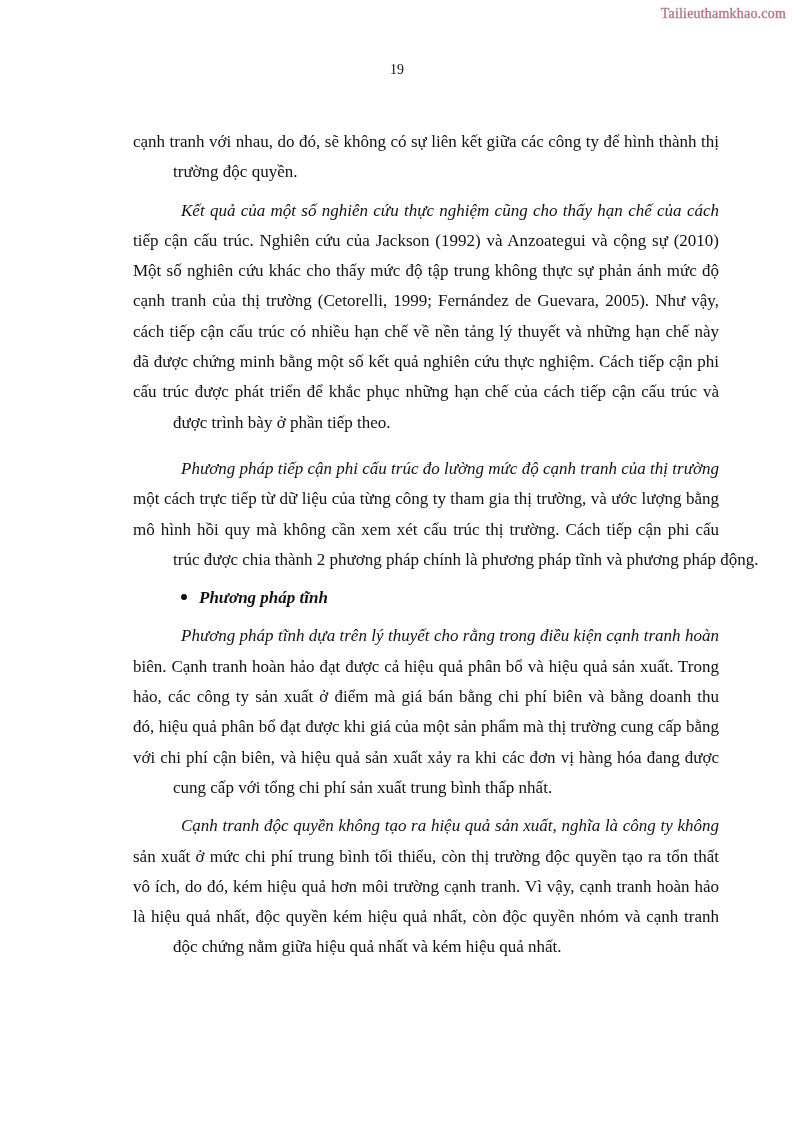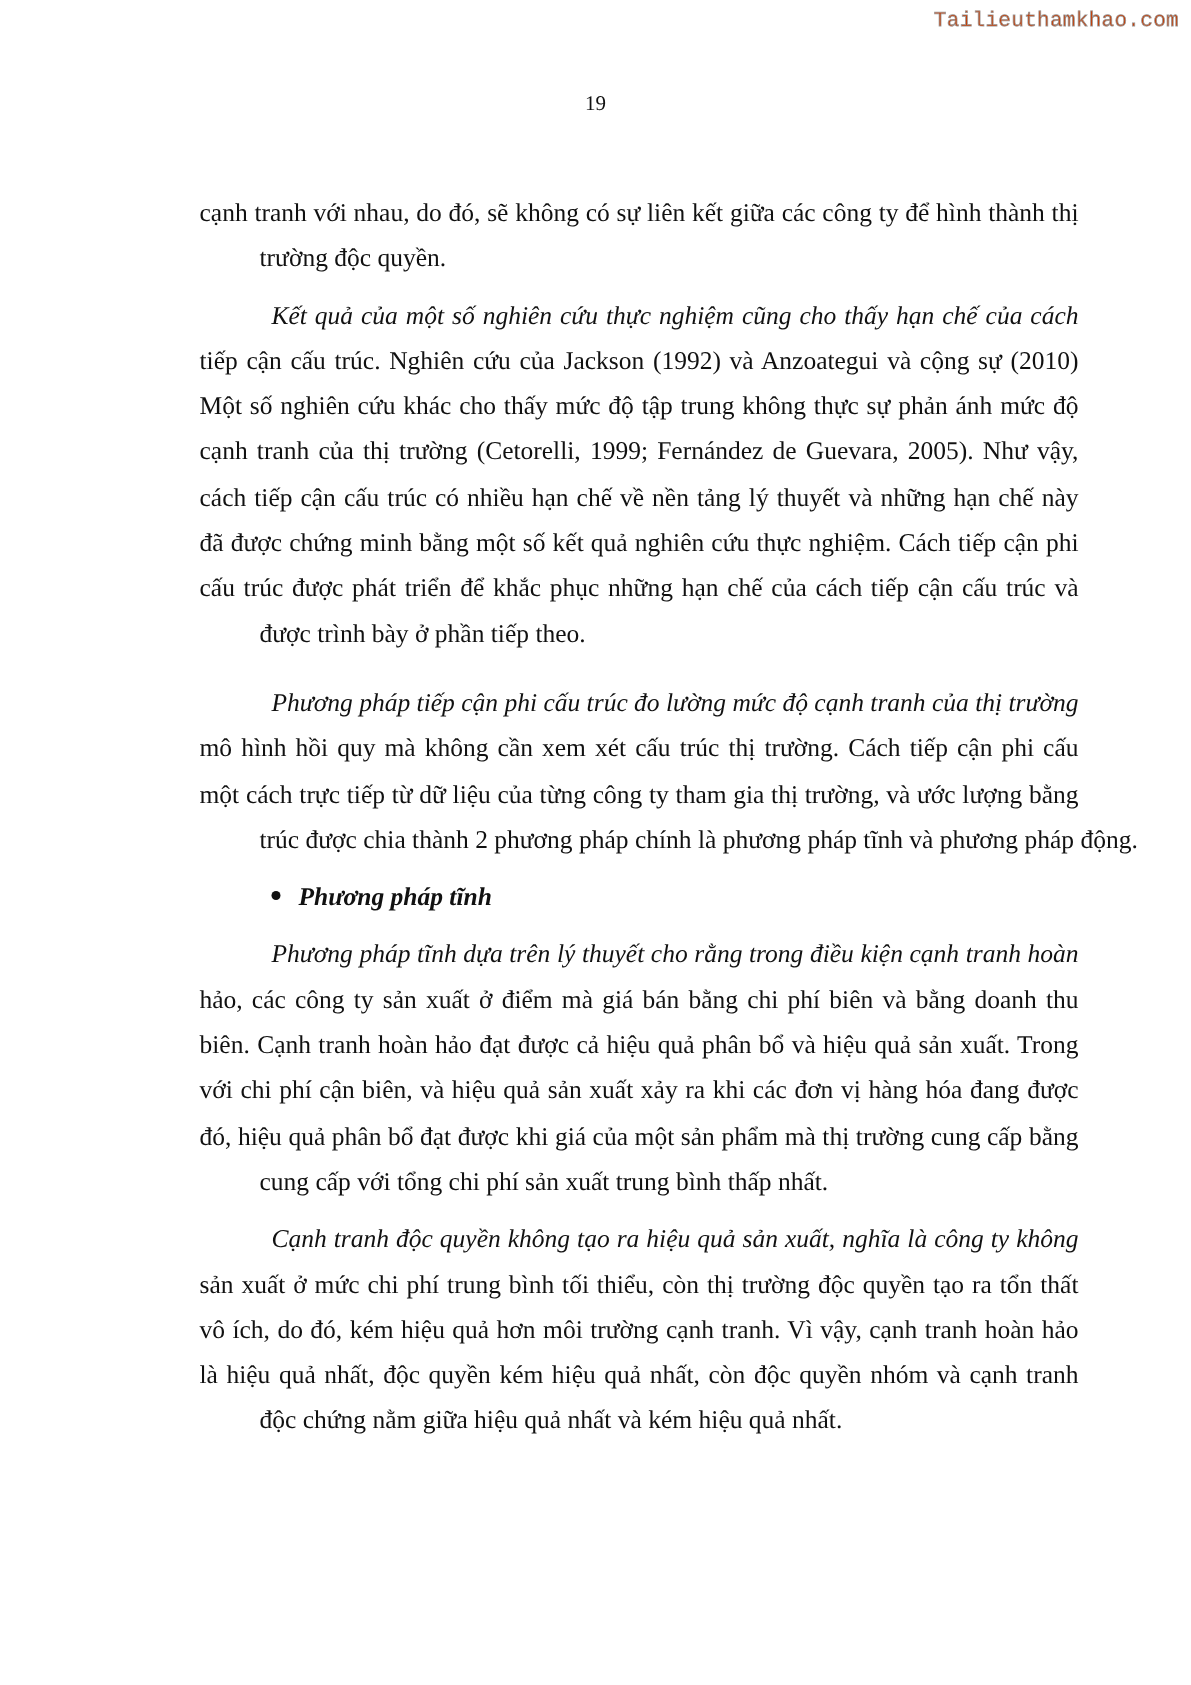--- a/index.html
+++ b/index.html
@@ -1,19 +1,19 @@
 <!DOCTYPE html>
 <html><head>
 <meta charset="utf-8">
 <style>
   html, body { margin: 0; padding: 0; background: #ffffff; }
   body { width: 794px; height: 1123px; position: relative; overflow: hidden;
          font-family: "Liberation Serif", serif; color: #111; }
-  .watermark { position: absolute; top: 6px; right: 8px; font-family: Liberation Mono, monospace;
-               font-size: 14px; color: #c2410c; -webkit-text-stroke: 0.5px #9a9a9a; letter-spacing: 0.2px; text-align: center; }
+  .watermark { position: absolute; top: 6px; right: 8px; font-family: Liberation Serif, serif;
+               font-size: 14px; color: #ec4899; -webkit-text-stroke: 0.5px #9a9a9a; letter-spacing: 0.2px; text-align: center; }
   .page-number { position: absolute; top: 62px; left: 0; width: 794px; text-align: center;
                  font-size: 14px; }
   .content { position: absolute; left: 133px; top: 127px; width: 586px; }
   .line { height: 30.3px; line-height: 30.3px; font-size: 17px; white-space: nowrap;
           text-align: justify; text-align-last: justify; }
   .line.last { text-align-last: left; margin-left: 40px; }
   .indent { padding-left: 48px; font-style: italic; }
   .gap { height: 8px; }
   .heading { font-weight: bold; font-style: italic; padding-left: 48px; text-align-last: left; }
   .bullet-row { padding-left: 48px; text-align-last: left; font-weight: bold; font-style: italic; }
@@ -43,37 +43,37 @@
     <div class="line">đã được chứng minh bằng một số kết quả nghiên cứu thực nghiệm. Cách tiếp cận phi</div>
     <div class="line">cấu trúc được phát triển để khắc phục những hạn chế của cách tiếp cận cấu trúc và</div>
     <div class="line last">được trình bày ở phần tiếp theo.</div>
   </div>
   <div class="gap"></div>
 
   <div class="gap"></div>
 
   <div>
     <div class="line indent">Phương pháp tiếp cận phi cấu trúc đo lường mức độ cạnh tranh của thị trường</div>
+    <div class="line">một cách trực tiếp từ dữ liệu của từng công ty tham gia thị trường, và ước lượng bằng</div>
     <div class="line">mô hình hồi quy mà không cần xem xét cấu trúc thị trường. Cách tiếp cận phi cấu</div>
-    <div class="line">một cách trực tiếp từ dữ liệu của từng công ty tham gia thị trường, và ước lượng bằng</div>
     <div class="line last">trúc được chia thành 2 phương pháp chính là phương pháp tĩnh và phương pháp động.</div>
   </div>
   <div class="gap"></div>
 
   <div class="line bullet-row">
     <span class="bullet-dot"></span><span>Phương pháp tĩnh</span>
   </div>
   <div class="gap"></div>
 
   <div>
     <div class="line indent">Phương pháp tĩnh dựa trên lý thuyết cho rằng trong điều kiện cạnh tranh hoàn</div>
+    <div class="line">biên. Cạnh tranh hoàn hảo đạt được cả hiệu quả phân bổ và hiệu quả sản xuất. Trong</div>
     <div class="line">hảo, các công ty sản xuất ở điểm mà giá bán bằng chi phí biên và bằng doanh thu</div>
-    <div class="line">biên. Cạnh tranh hoàn hảo đạt được cả hiệu quả phân bổ và hiệu quả sản xuất. Trong</div>
+    <div class="line">đó, hiệu quả phân bổ đạt được khi giá của một sản phẩm mà thị trường cung cấp bằng</div>
     <div class="line">với chi phí cận biên, và hiệu quả sản xuất xảy ra khi các đơn vị hàng hóa đang được</div>
-    <div class="line">đó, hiệu quả phân bổ đạt được khi giá của một sản phẩm mà thị trường cung cấp bằng</div>
     <div class="line last">cung cấp với tổng chi phí sản xuất trung bình thấp nhất.</div>
   </div>
   <div class="gap"></div>
 
   <div>
     <div class="line indent">Cạnh tranh độc quyền không tạo ra hiệu quả sản xuất, nghĩa là công ty không</div>
     <div class="line">sản xuất ở mức chi phí trung bình tối thiểu, còn thị trường độc quyền tạo ra tổn thất</div>
     <div class="line">vô ích, do đó, kém hiệu quả hơn môi trường cạnh tranh. Vì vậy, cạnh tranh hoàn hảo</div>
     <div class="line">là hiệu quả nhất, độc quyền kém hiệu quả nhất, còn độc quyền nhóm và cạnh tranh</div>
     <div class="line last">độc chứng nằm giữa hiệu quả nhất và kém hiệu quả nhất.</div>

